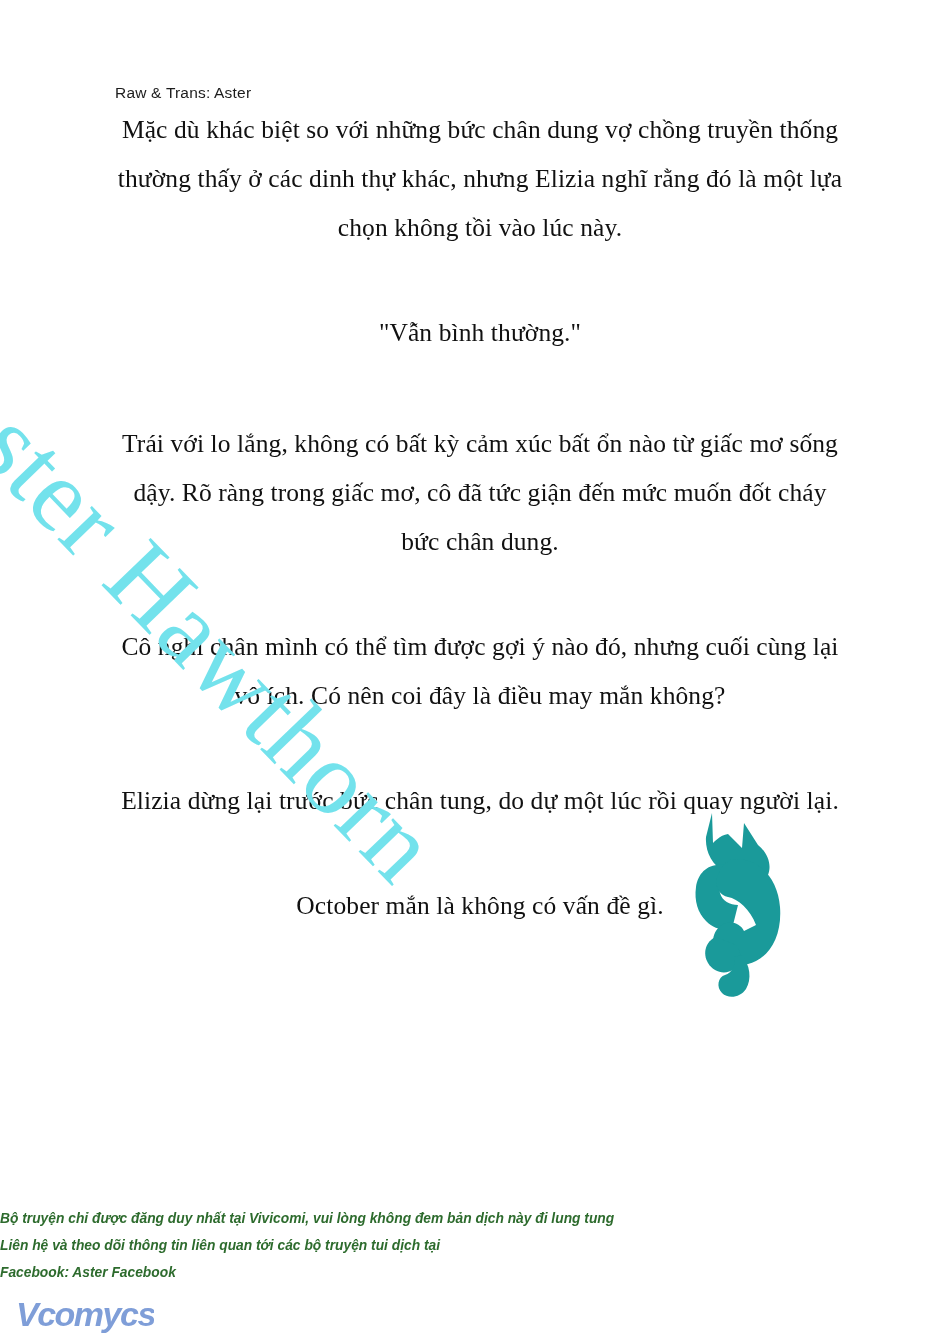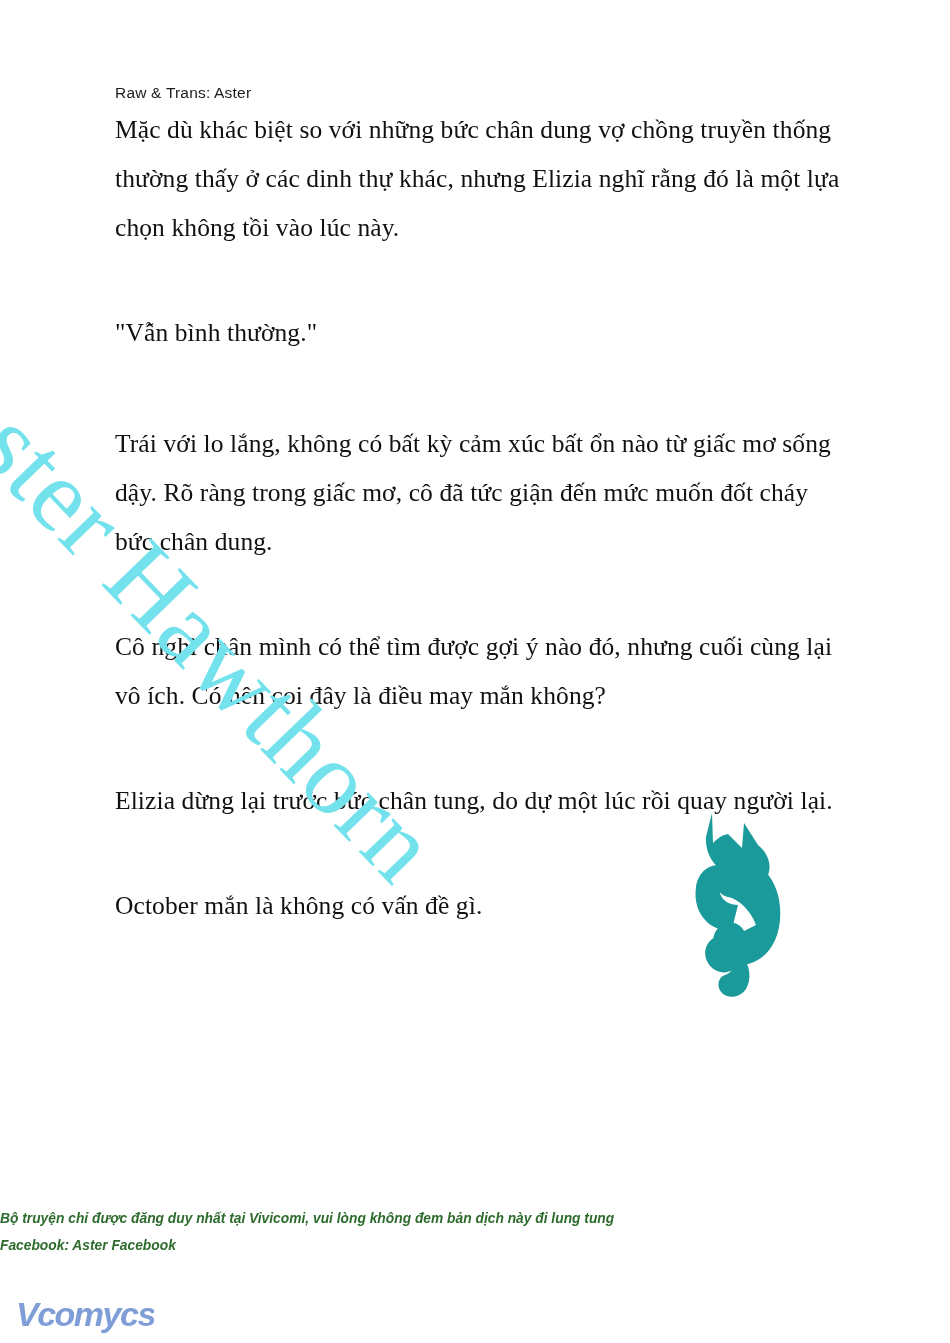--- a/index.html
+++ b/index.html
@@ -64,21 +64,21 @@
     top: 106px;
     width: 730px;
     z-index: 1;
   }
 
   .para {
     font-size: 25.5px;
     line-height: 1.92;
     color: #111111;
     margin: 0 0 56px 0;
-    text-align: left;
+    text-align: center;
     letter-spacing: 0.1px;
   }
 
   .para.tall-gap { margin-bottom: 62px; }
 
   
   .footer {
     position: absolute;
     left: 0;
     top: 1206px;
@@ -146,20 +146,21 @@
       <path d="M44 132 C34 136 30 148 36 158 C42 168 54 170 62 164
                C70 158 70 146 64 140 Z"></path>
 
       <path d="M70 150 C78 160 80 174 74 184 C68 193 56 194 50 188
                C44 182 46 172 53 170 C60 168 64 160 62 152 Z"></path>
     </g>
   </svg>
 
   <div class="footer">
     <span class="footer-line">Bộ truyện chỉ được đăng duy nhất tại Vivicomi, vui lòng không đem bản dịch này đi lung tung</span>
+    <span class="footer-line">Liên hệ và theo dõi thông tin liên quan tới các bộ truyện tui dịch tại</span>
     <span class="footer-line">Facebook: Aster Facebook</span>
   </div>
 
   <svg class="brand-logo" viewBox="0 0 140 42">
     <defs>
       <linearGradient id="logoGrad" x1="0" y1="0" x2="0" y2="1">
         <stop offset="0%" stop-color="#5d7fc4"></stop>
         <stop offset="55%" stop-color="#93aee0"></stop>
         <stop offset="100%" stop-color="#ced9f0"></stop>
       </linearGradient>

